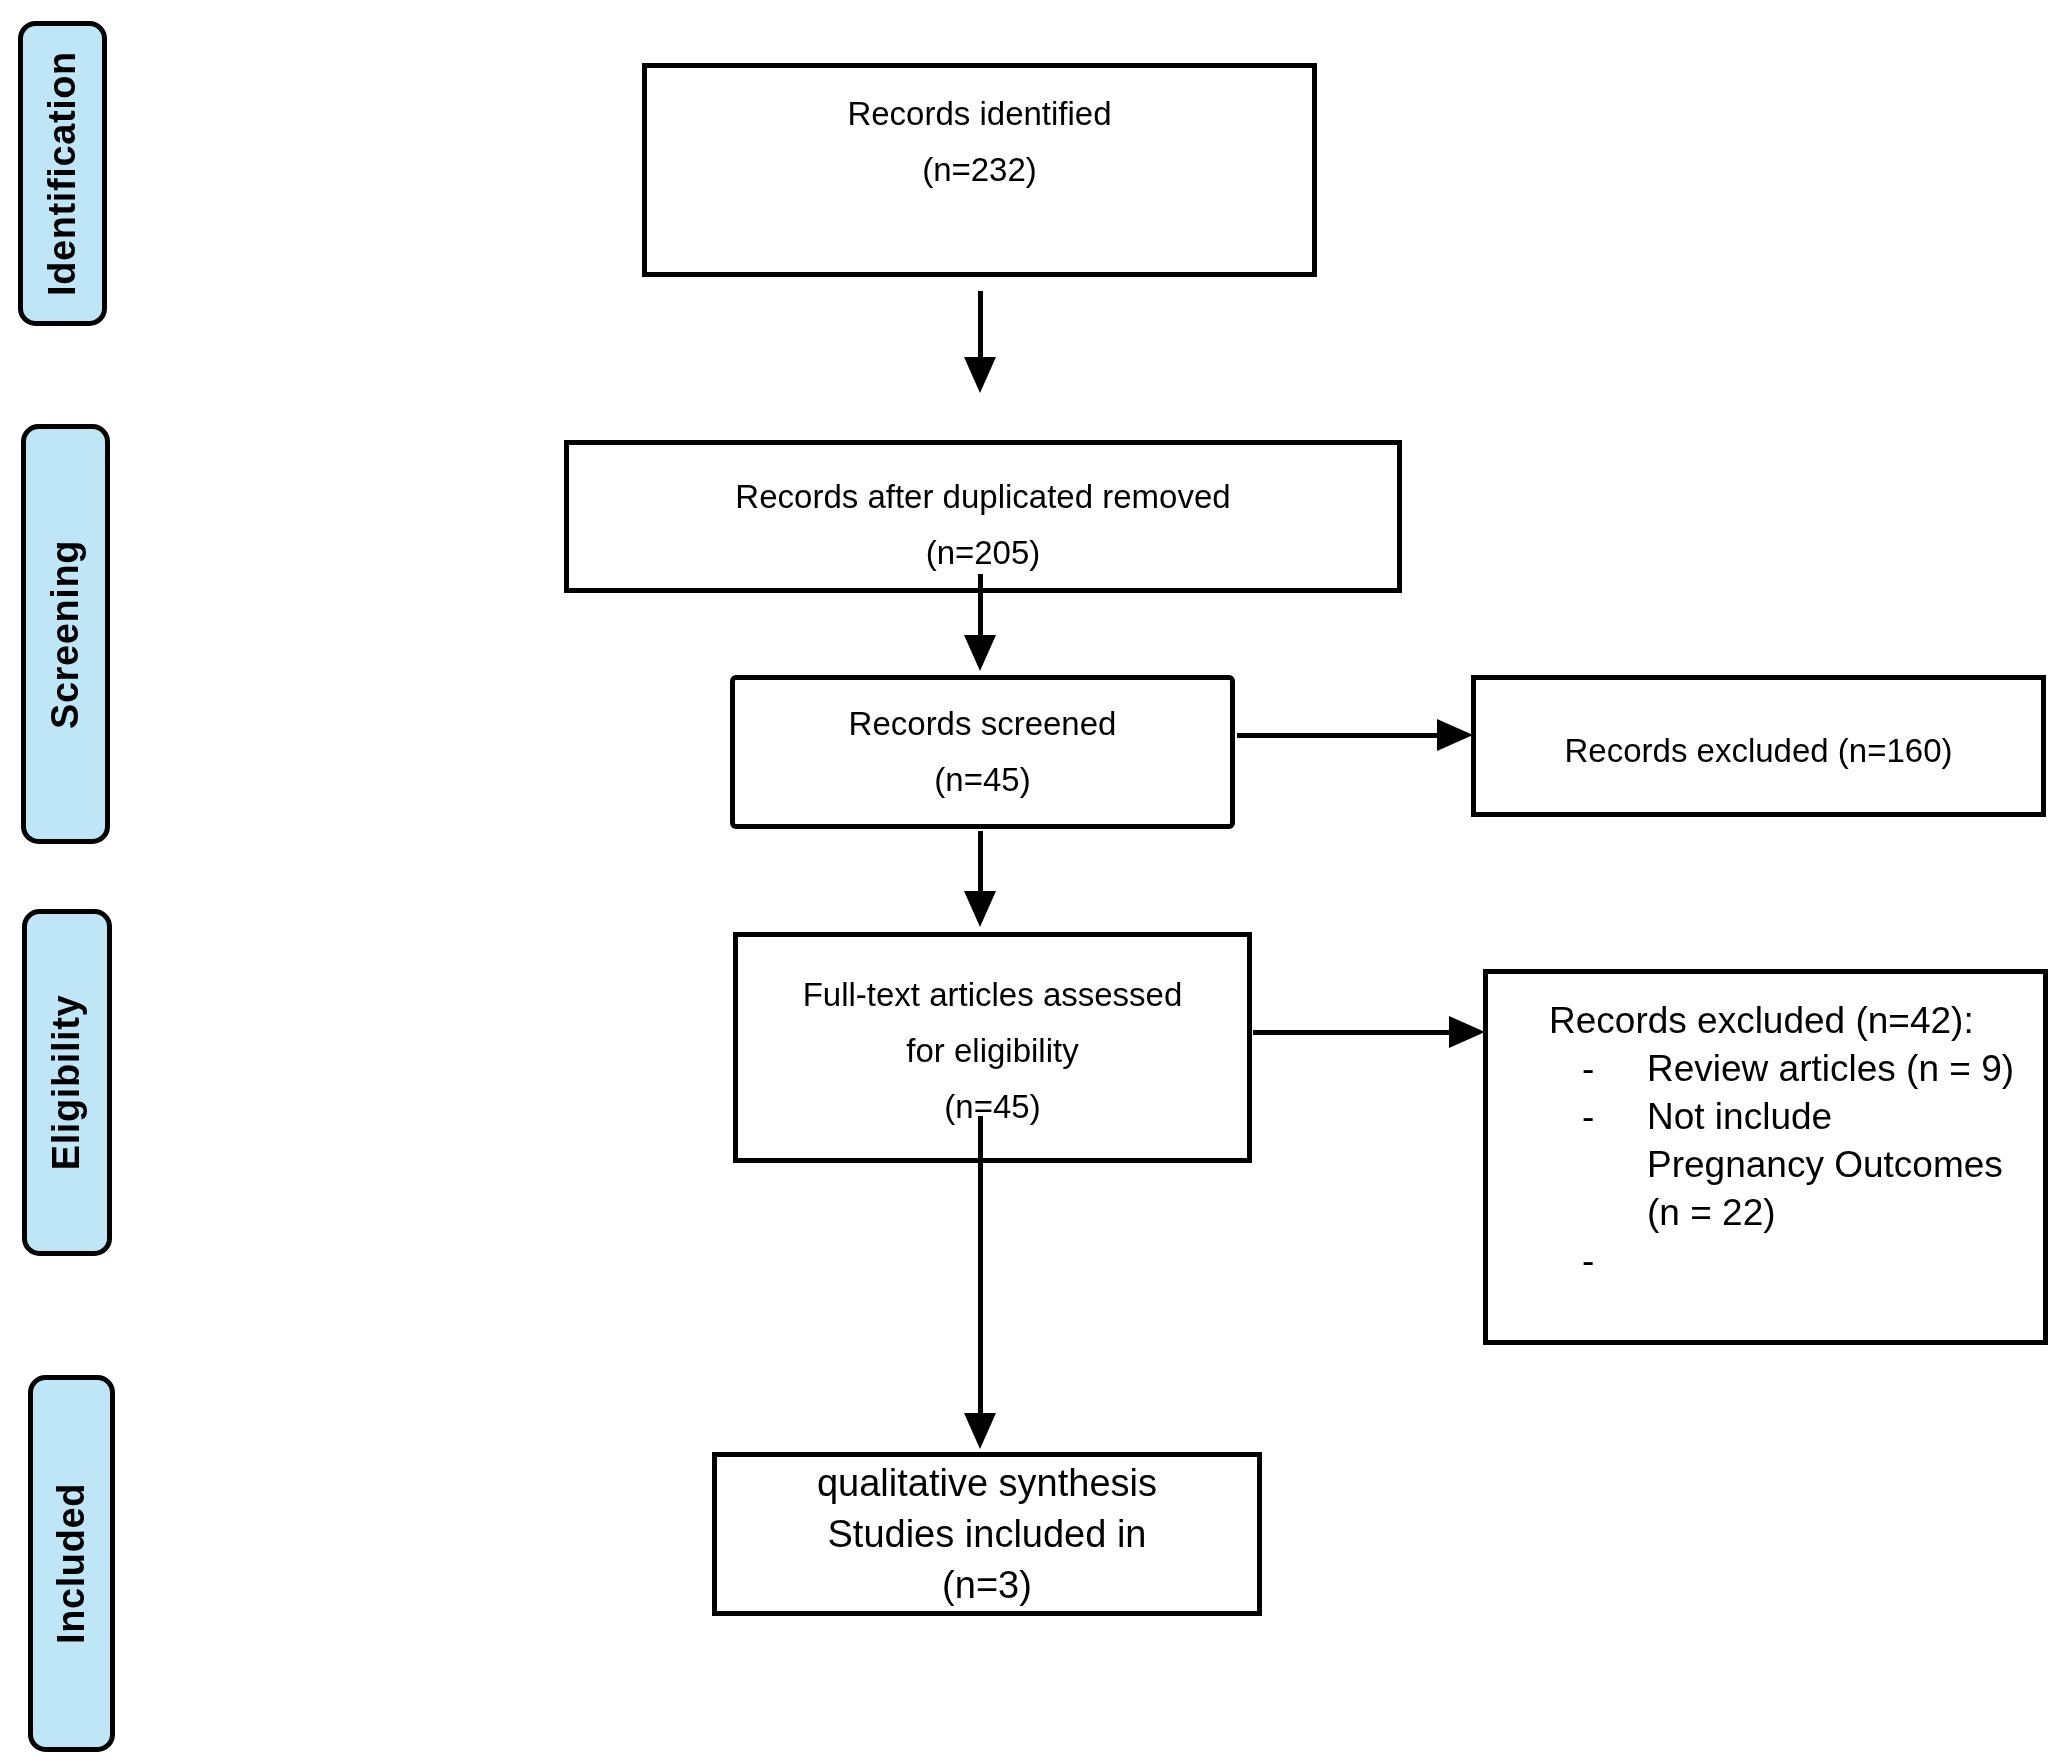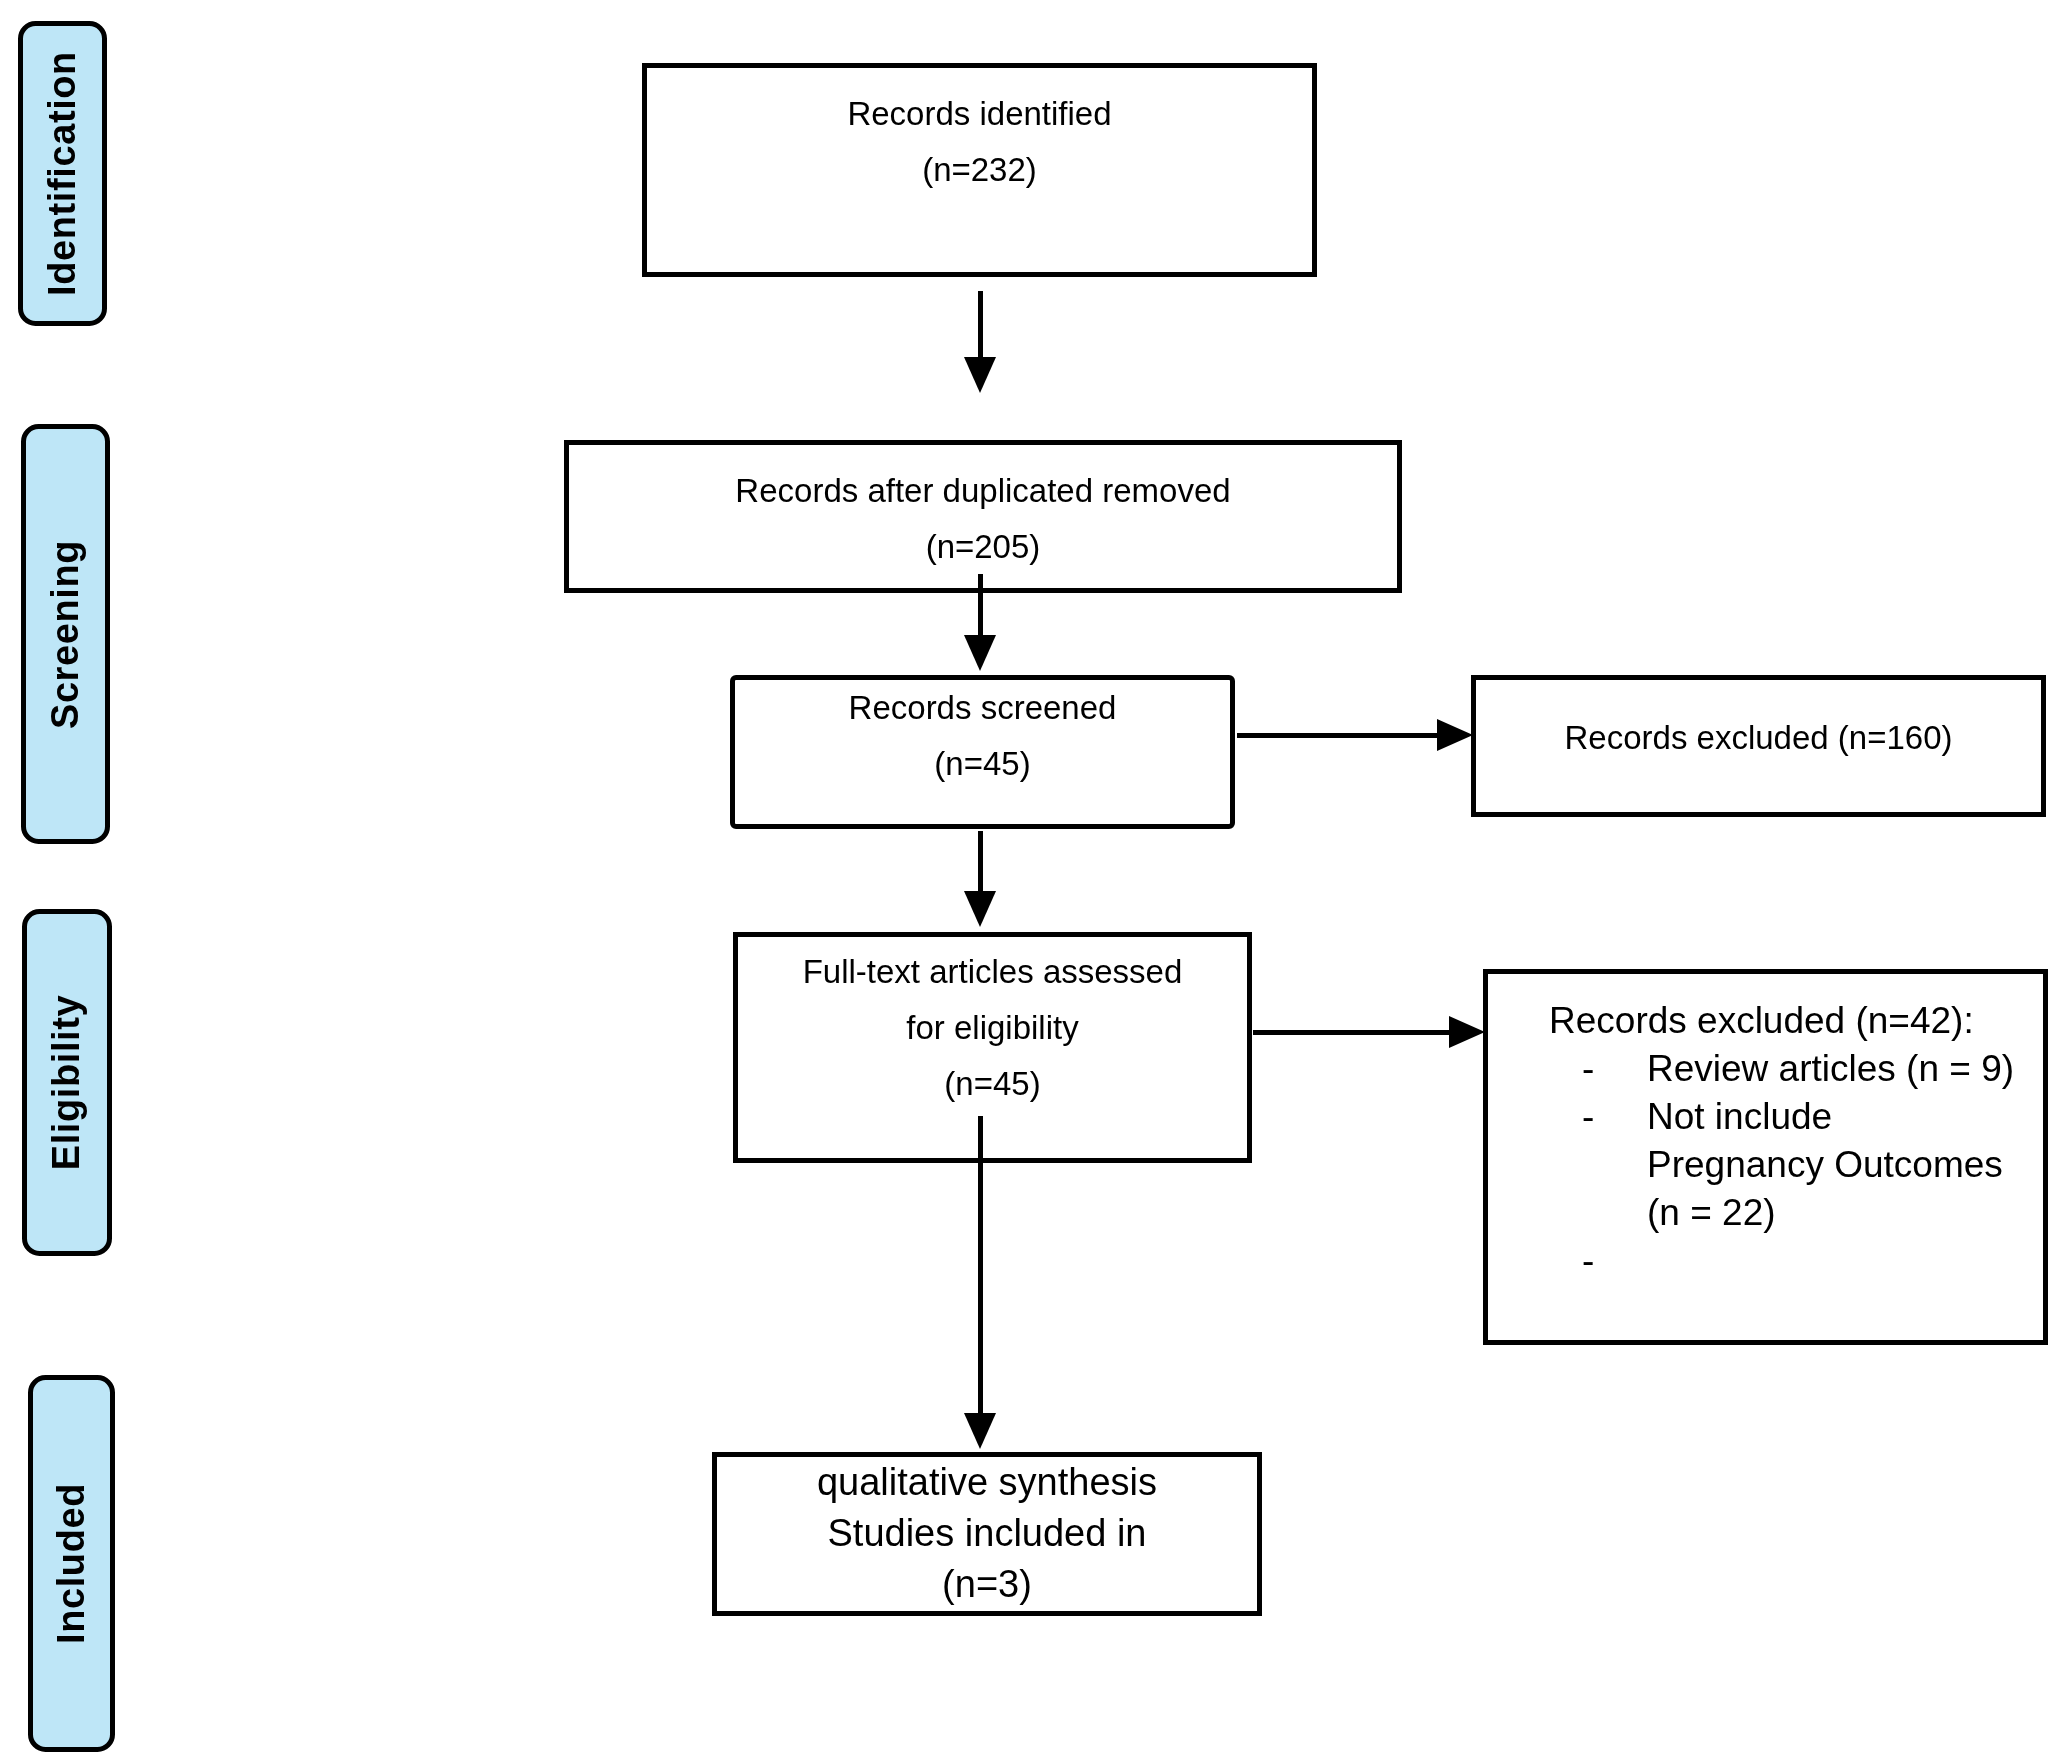--- a/index.html
+++ b/index.html
@@ -39,21 +39,21 @@
     position:absolute;
     background:var(--box-fill);
     border:5.8px solid var(--box-border);
     box-sizing:border-box;
     display:flex;flex-direction:column;align-items:center;
     text-align:center;
     font-size:33px;
     line-height:56px;
   }
   .box .line{white-space:nowrap;}
-  .box.center-v{}
+  .box.center-v{justify-content:center;}
   
   .box.detail{
     font-size:37px;
     line-height:48px;
     align-items:stretch;text-align:left;
     padding:23px 17.5px 0 61px;
   }
   .ex-title{white-space:nowrap;}
   .ex-item{display:flex;align-items:flex-start;}
   .ex-dash{width:98px;box-sizing:border-box;padding-left:33px;flex:none;}
@@ -116,21 +116,21 @@
   <div class="box center-v" style="left:730px;top:675px;width:505px;height:154px;border-radius:6px;">
     <div class="line">Records screened</div>
     <div class="line">(n=45)</div>
   </div>
 
   <div>
     <div class="arrow-line-h" style="left:1237px;top:733px;width:201px;"></div>
     <div class="arrow-head-right" style="left:1437px;top:719px;"></div>
   </div>
 
-  <div class="box" style="left:1471px;top:675px;width:575px;height:142px;padding-top:30px;">
+  <div class="box" style="left:1471px;top:675px;width:575px;height:142px;padding-top:43px;">
     <div class="line">Records excluded (n=160)</div>
   </div>
 
   <div>
     <div class="arrow-line-v" style="left:978px;top:831px;height:61px;"></div>
     <div class="arrow-head-down" style="left:964px;top:891px;"></div>
   </div>
 
   <div class="box center-v" style="left:733px;top:932px;width:519px;height:231px;padding-top:7px;">
     <div class="line">Full-text articles assessed</div>

